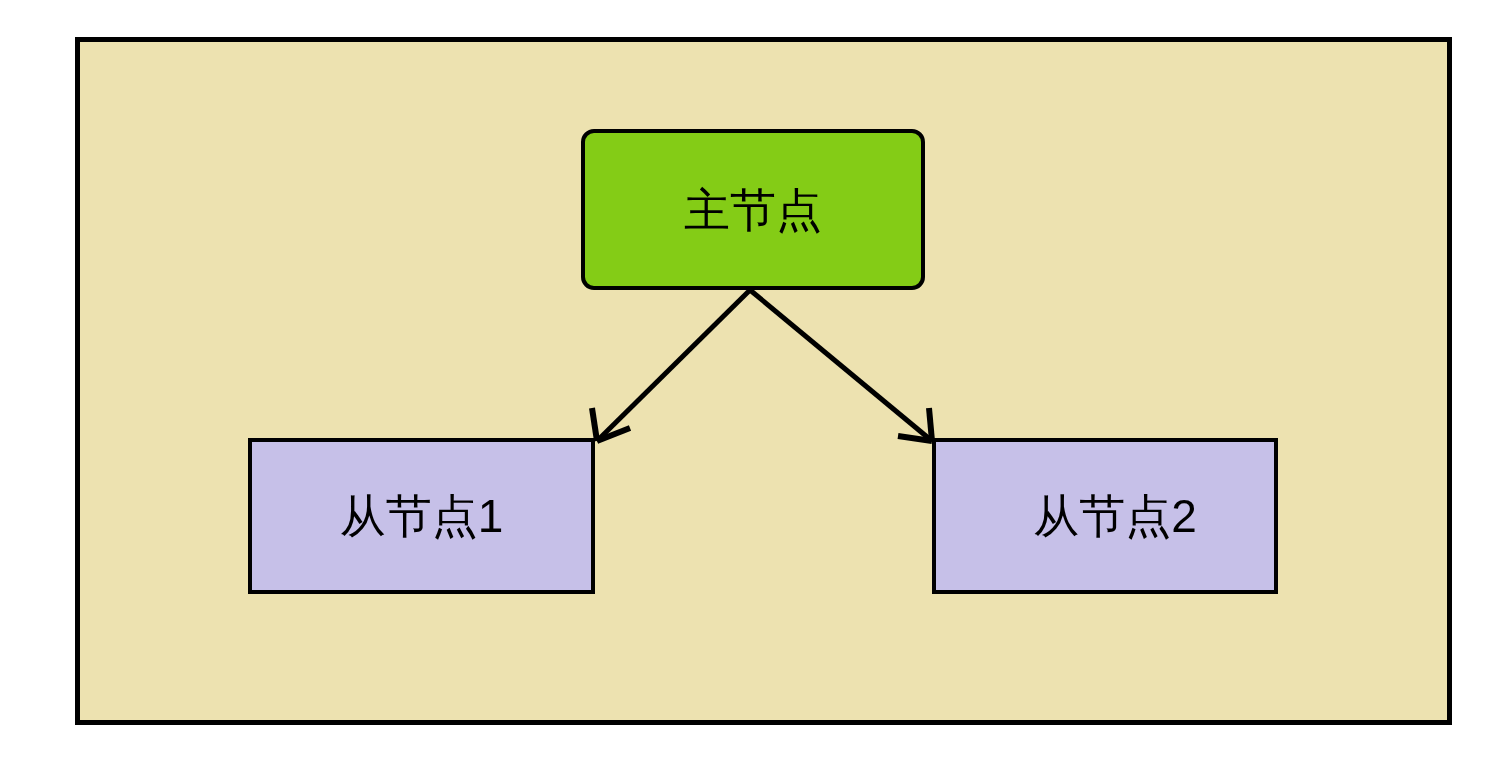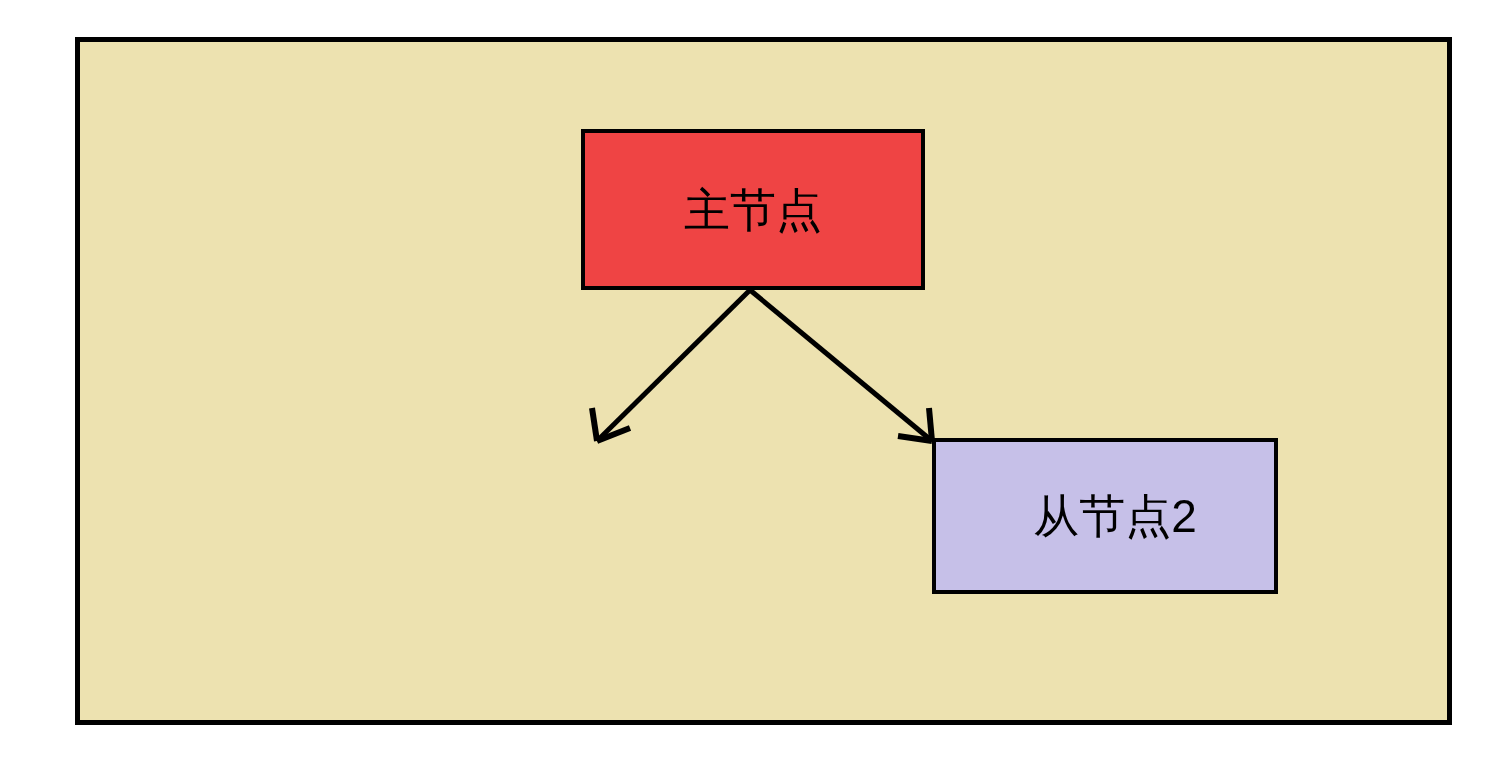--- a/index.html
+++ b/index.html
@@ -93,22 +93,25 @@
     </g>
 
     <g>
       <line x1="750" y1="290" x2="932" y2="441" stroke="#000000" stroke-width="5" stroke-linecap="butt"></line>
 
       <line x1="932" y1="441" x2="929" y2="408" stroke="#000000" stroke-width="6" stroke-linecap="butt"></line>
       <line x1="932" y1="441" x2="898" y2="436" stroke="#000000" stroke-width="6" stroke-linecap="butt"></line>
     </g>
   </svg>
 
-  <div class="node" id="node-master" style="background: #ef4444; border-color: rgb(0, 0, 0);">
+  <div class="node" id="node-master" style="background: #84cc16; border-color: rgb(0, 0, 0); border-radius: 13px;">
     <span class="node-label" style="color: rgb(0, 0, 0);">主节点</span>
   </div>
 
+  <div class="node" id="node-replica-1" style="background: rgb(198, 192, 232); border-color: rgb(0, 0, 0);">
+    <span class="node-label" style="color: rgb(0, 0, 0);">从节点1</span>
+  </div>
 
   <div class="node" id="node-replica-2" style="background: rgb(198, 192, 232); border-color: rgb(0, 0, 0); padding-left: 20px;">
     <span class="node-label" style="color: rgb(0, 0, 0);">从节点2</span>
   </div>
 
 </div>
 
 </body></html>

